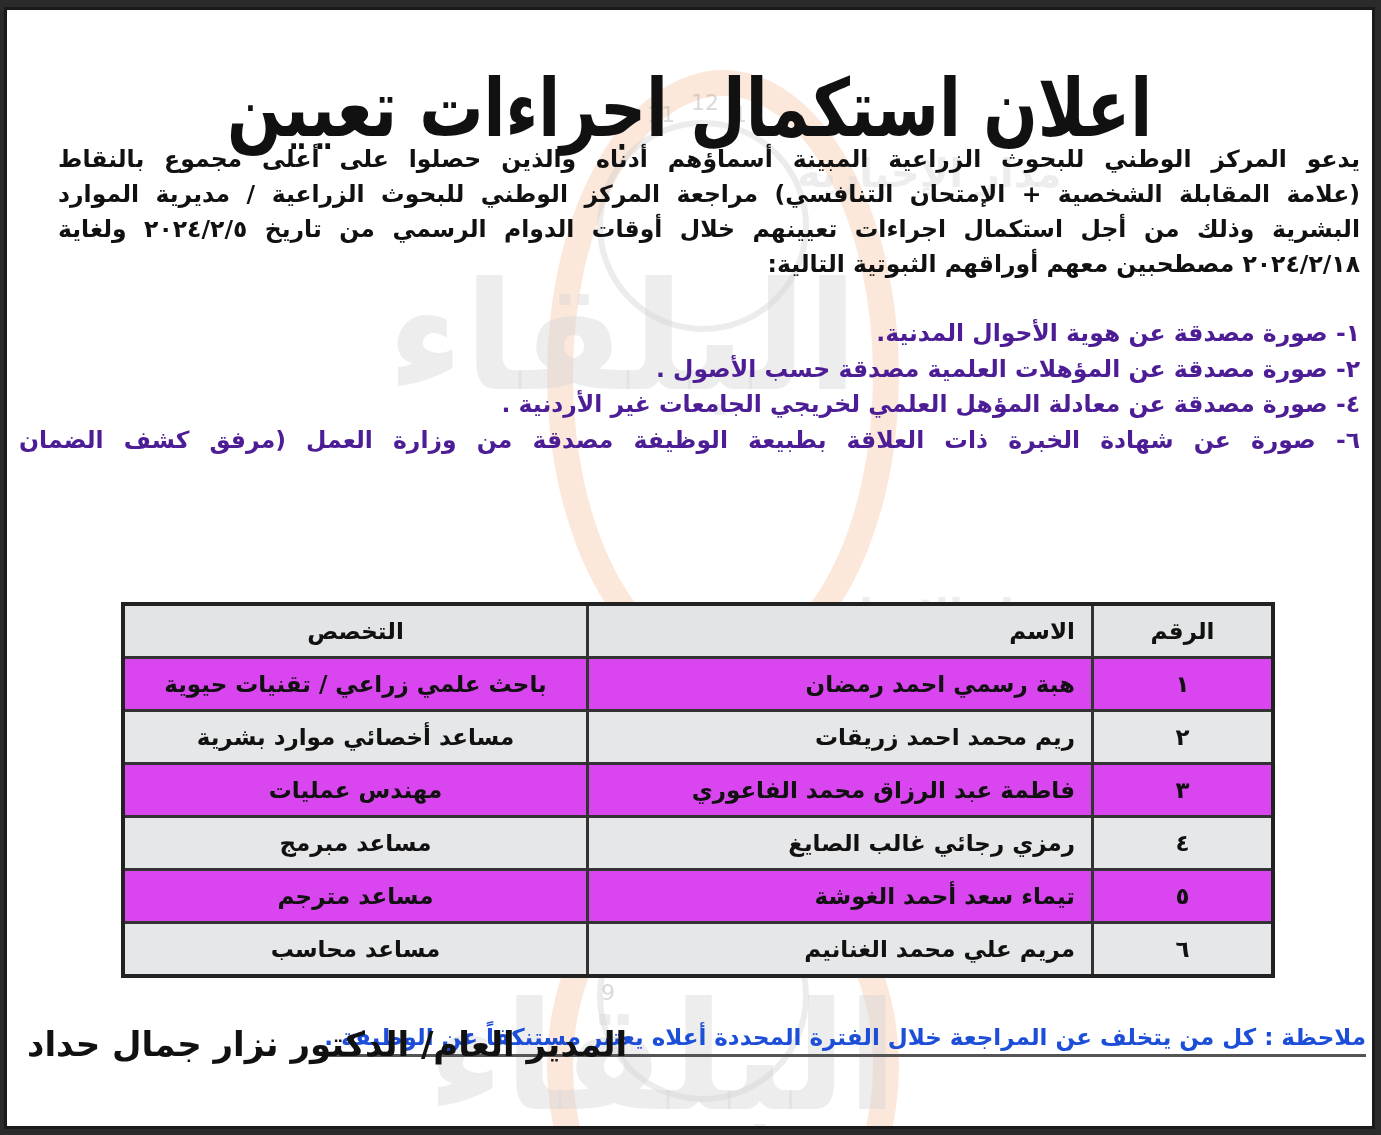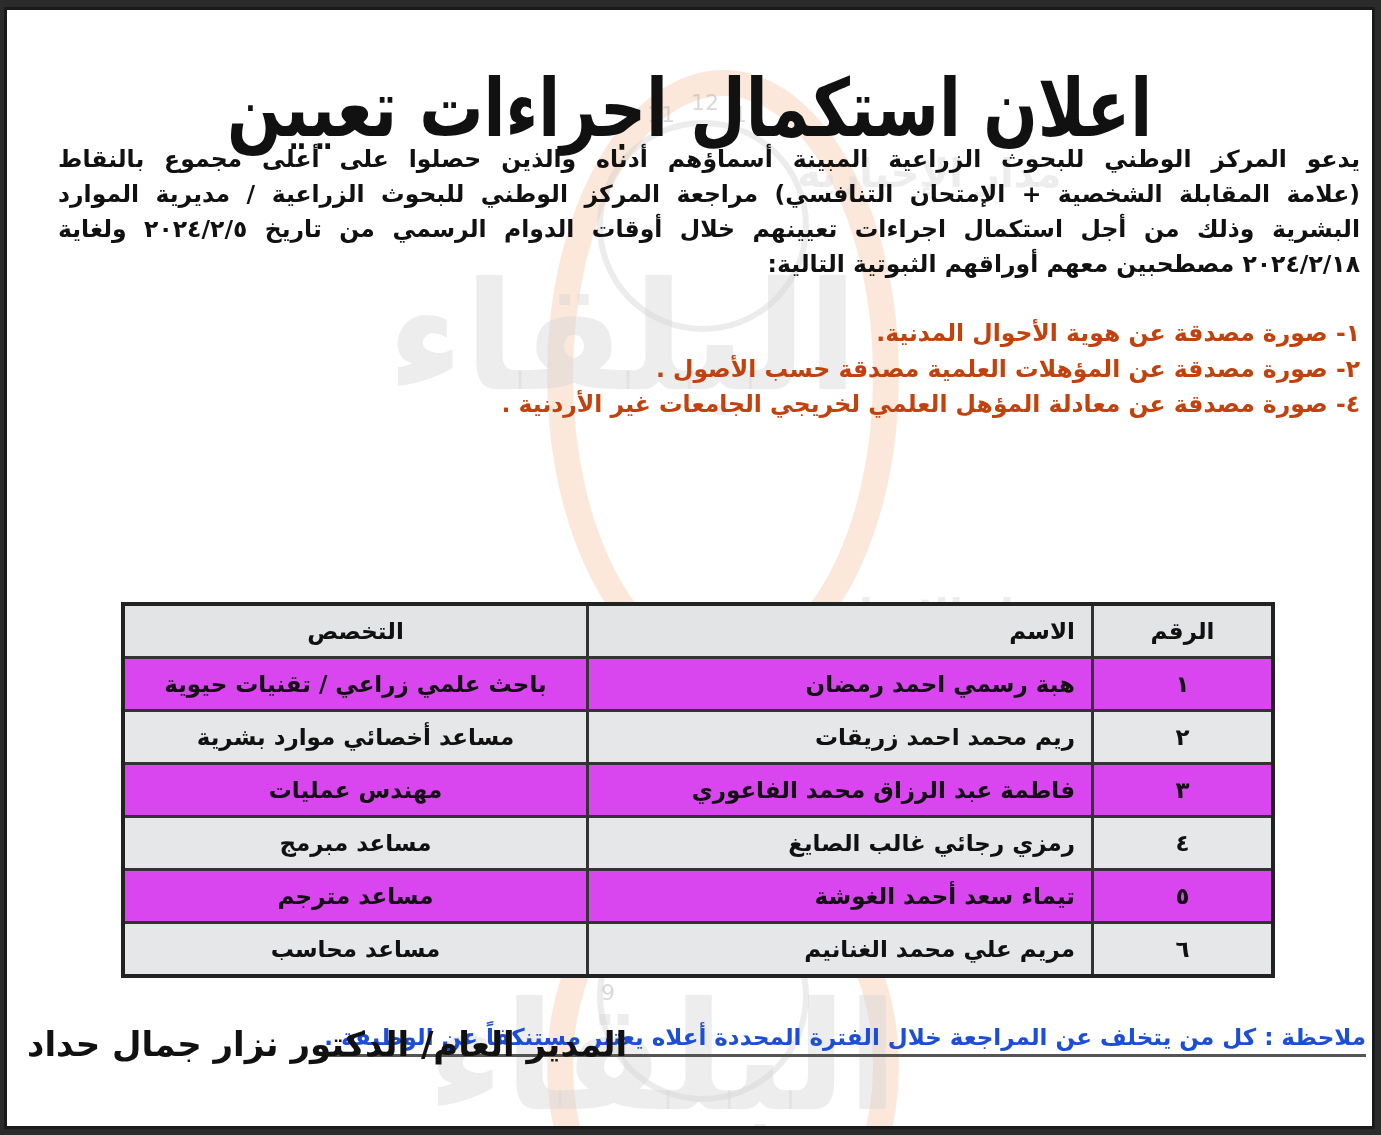--- a/index.html
+++ b/index.html
@@ -41,21 +41,21 @@
     }
     .body-text {
       position: absolute; top: 132px; right: 12px; left: 12px;
       font-size: 23.5px; line-height: 35px; font-weight: bold; color: #111;
       text-align: justify; text-align-last: right; margin-left: 39px;
     }
     .line { display: block; white-space: nowrap; }
     .justify { text-align: justify; text-align-last: justify; }
     .items {
       position: absolute; top: 306px; right: 12px; left: 12px;
-      font-size: 23.5px; line-height: 35.5px; font-weight: bold; color: #c2410c;
+      font-size: 23.5px; line-height: 35.5px; font-weight: bold; color: #4c1d95;
     }
     .items .line { white-space: nowrap; }
     table.names {
       position: absolute; top: 592px; left: 114px; width: 1154px;
       border-collapse: collapse; direction: rtl;
       border: 4px solid #222;
       font-size: 23px; font-weight: bold; color: #111;
     }
     table.names th, table.names td {
       border: 3px solid #333; height: 50px; padding: 0 16px;
@@ -107,20 +107,21 @@
         <span class="line justify">يدعو المركز الوطني للبحوث الزراعية المبينة أسماؤهم أدناه والذين حصلوا على أعلى مجموع بالنقاط</span>
         <span class="line justify">(علامة المقابلة الشخصية + الإمتحان التنافسي) مراجعة المركز الوطني للبحوث الزراعية / مديرية الموارد</span>
         <span class="line justify">البشرية وذلك من أجل استكمال اجراءات تعيينهم خلال أوقات الدوام الرسمي من تاريخ ٢٠٢٤/٢/٥ ولغاية</span>
         <span class="line">٢٠٢٤/٢/١٨ مصطحبين معهم أوراقهم الثبوتية التالية:</span>
       </div>
 
       <div class="items">
         <span class="line">١- صورة مصدقة عن هوية الأحوال المدنية.</span>
         <span class="line">٢- صورة مصدقة عن المؤهلات العلمية مصدقة حسب الأصول .</span>
         <span class="line">٤- صورة مصدقة عن معادلة المؤهل العلمي لخريجي الجامعات غير الأردنية .</span>
+        <span class="line justify">٦- صورة عن شهادة الخبرة ذات العلاقة بطبيعة الوظيفة مصدقة من وزارة العمل (مرفق كشف الضمان</span>
       </div>
 
       <table class="names">
         <thead>
           <tr>
             <th class="col-num">الرقم</th>
             <th class="col-name">الاسم</th>
             <th class="col-spec">التخصص</th>
           </tr>
         </thead>

